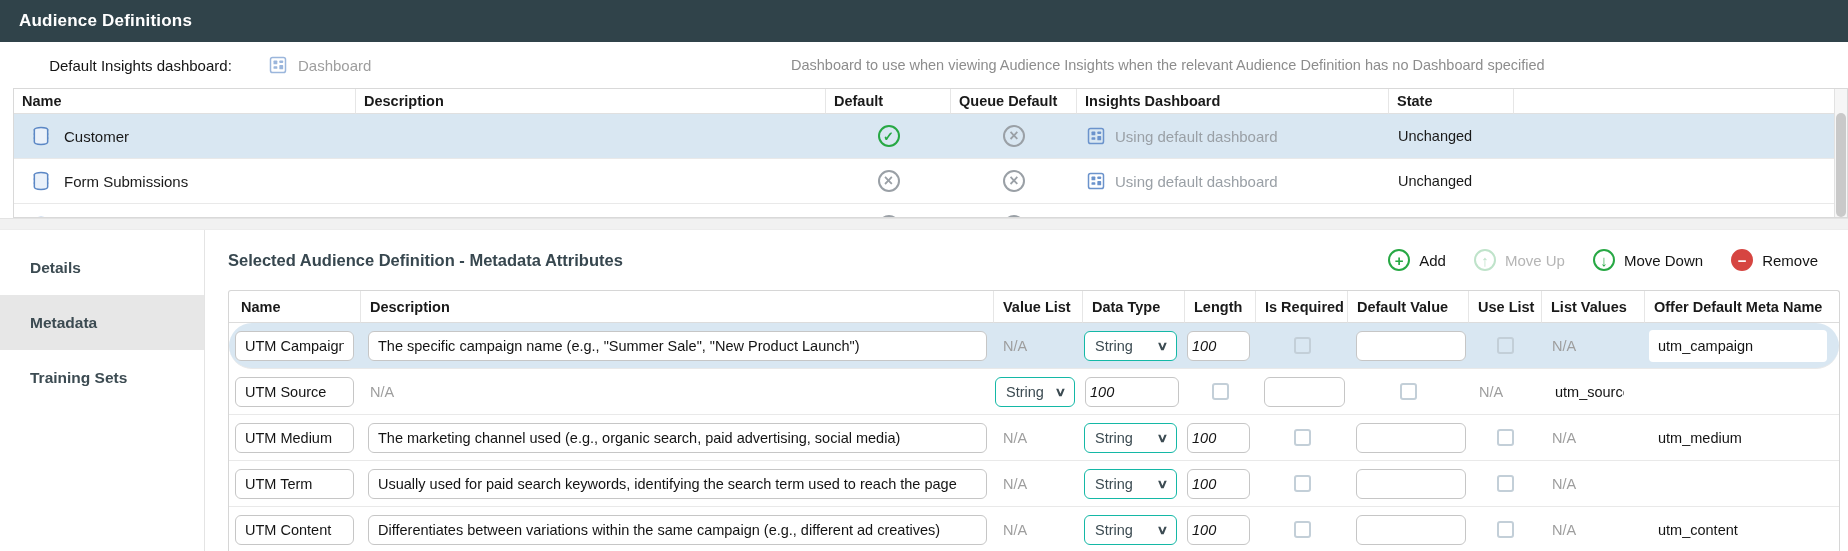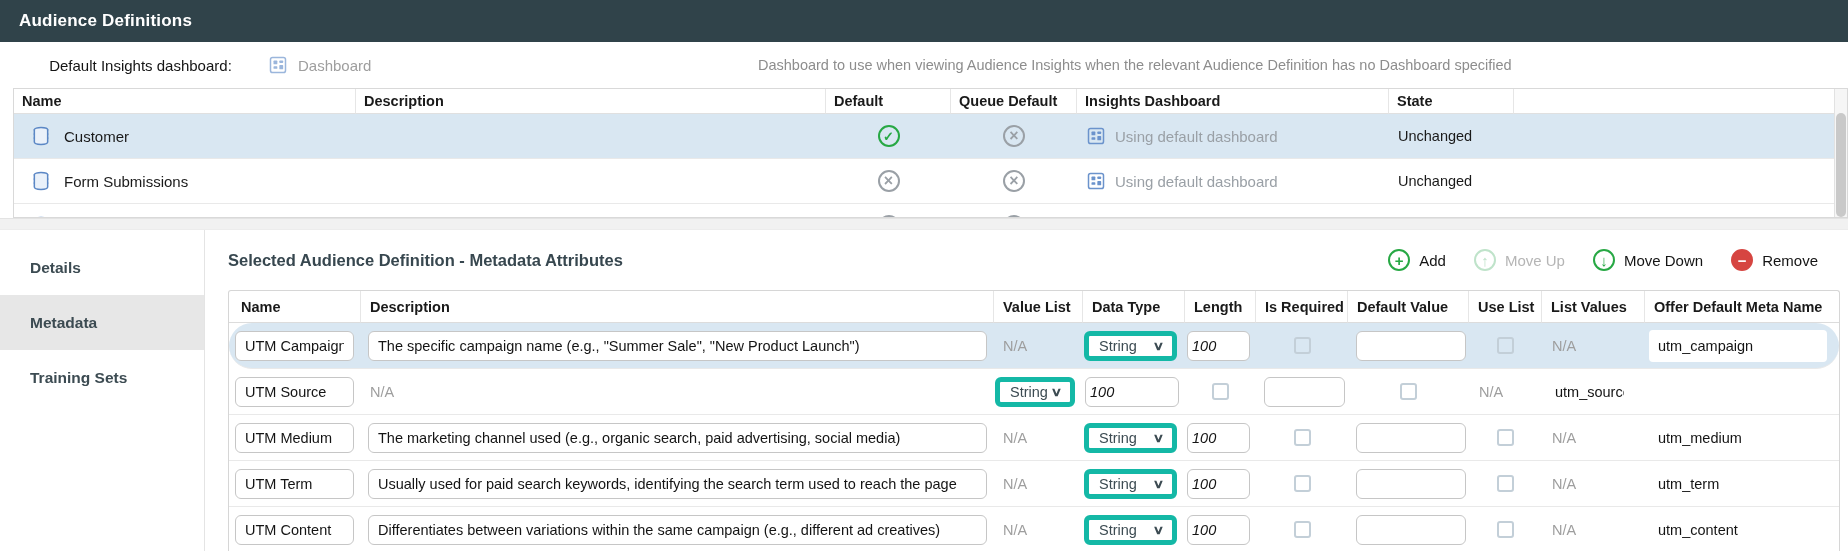--- a/index.html
+++ b/index.html
@@ -12,21 +12,21 @@
   
   .topbar {
     height:42px; background:var(--header-bg,#30434a); color:#fff;
     display:flex; align-items:center; padding-left:19px;
     font-size:17px; font-weight:700; letter-spacing:.2px;
   }
   
   .dash-row { height:46px; position:relative; display:flex; align-items:center; padding-left:13px;text-align:center; }
   .dash-row .lbl { font-size:15px; color:#141414; width:255px; }
   .dash-row .dash-value { color:#9e9e9e; font-size:15px; margin-left:10px; }
-  .dash-row .dash-help { position:absolute; left:758px; color:#8d8d8d; font-size:14.5px; white-space:nowrap; }
+  .dash-row .dash-help { position:absolute; left:791px; color:#8d8d8d; font-size:14.5px; white-space:nowrap; }
   .ic20 { width:20px; height:20px; display:inline-flex; flex-shrink:0; }
   
   .def-table {
     position:relative; margin-left:13px; height:130px; overflow:hidden;
     border:1px solid #d9d9d9; background:#fff;
   }
   .def-grid { display:grid; grid-template-columns:342px 470px 125px 126px 312px 125px 1fr; }
   .dcell { display:flex; align-items:center; font-size:15px; min-width:0; }
   .dcell.h {
     height:25px; font-size:14.5px; font-weight:700; padding-left:8px;
@@ -89,21 +89,21 @@
   .tin {
     height:30px; width:100%; border:1px solid #c6c6c6; border-radius:6px; background:#fff;
     padding:0 9px; font-size:14.5px; font-family:inherit; color:#141414; outline:none;
   }
   .name-a { padding:0 7px 0 6px; }
   .desc-a { padding:0 7px 0 7px; }
   .na { color:#9e9e9e; padding-left:9px; }
   .na.lv { padding-left:10px; }
   .dd-a { padding:0 8px 0 1px; }
   .dd {
-    height:30px; width:100%; border:5px solid #14b8a6; border-radius:6px; background:#fff;
+    height:30px; width:100%; border:1px solid #14b8a6; border-radius:6px; background:#fff;
     display:flex; align-items:center; justify-content:space-between; padding:0 9px 0 10px;
     color:#3c4b52; font-size:14.5px; cursor:pointer;
   }
   .dd .chev { font-size:12px; font-weight:700; color:#3c4b52; transform:scaleX(1.35); }
   .len-a { padding:0 6px 0 2px; }
   .tin.len { text-align:left; padding:0 4px;font-style:italic; }
   .dv-a { padding:0 3px 0 8px; }
   .off-a { padding:0 12px 0 4px; }
   .tin.flat { border:none; border-radius:4px; height:32px; }
   .cb {
@@ -439,23 +439,20 @@
     <div class="acell cc">
       <input type="checkbox" class="cb" style="">
     </div>
     <div class="acell dv-a">
       <input class="tin" style="">
     </div>
     <div class="acell cc">
       <input type="checkbox" class="cb" style="">
     </div>
     <div class="acell na lv">N/A</div>
-    <div class="acell off-a">
-      <input class="tin flat" value="utm_term" style="">
-    </div>
   </div>
 
   <div class="attr-grid attr-row">
     <div class="acell name-a">
       <input class="tin" value="UTM Content" style="">
     </div>
     <div class="acell desc-a">
       <input class="tin" value="Differentiates between variations within the same campaign (e.g., different ad creatives)" style="">
     </div>
     <div class="acell na">N/A</div>

